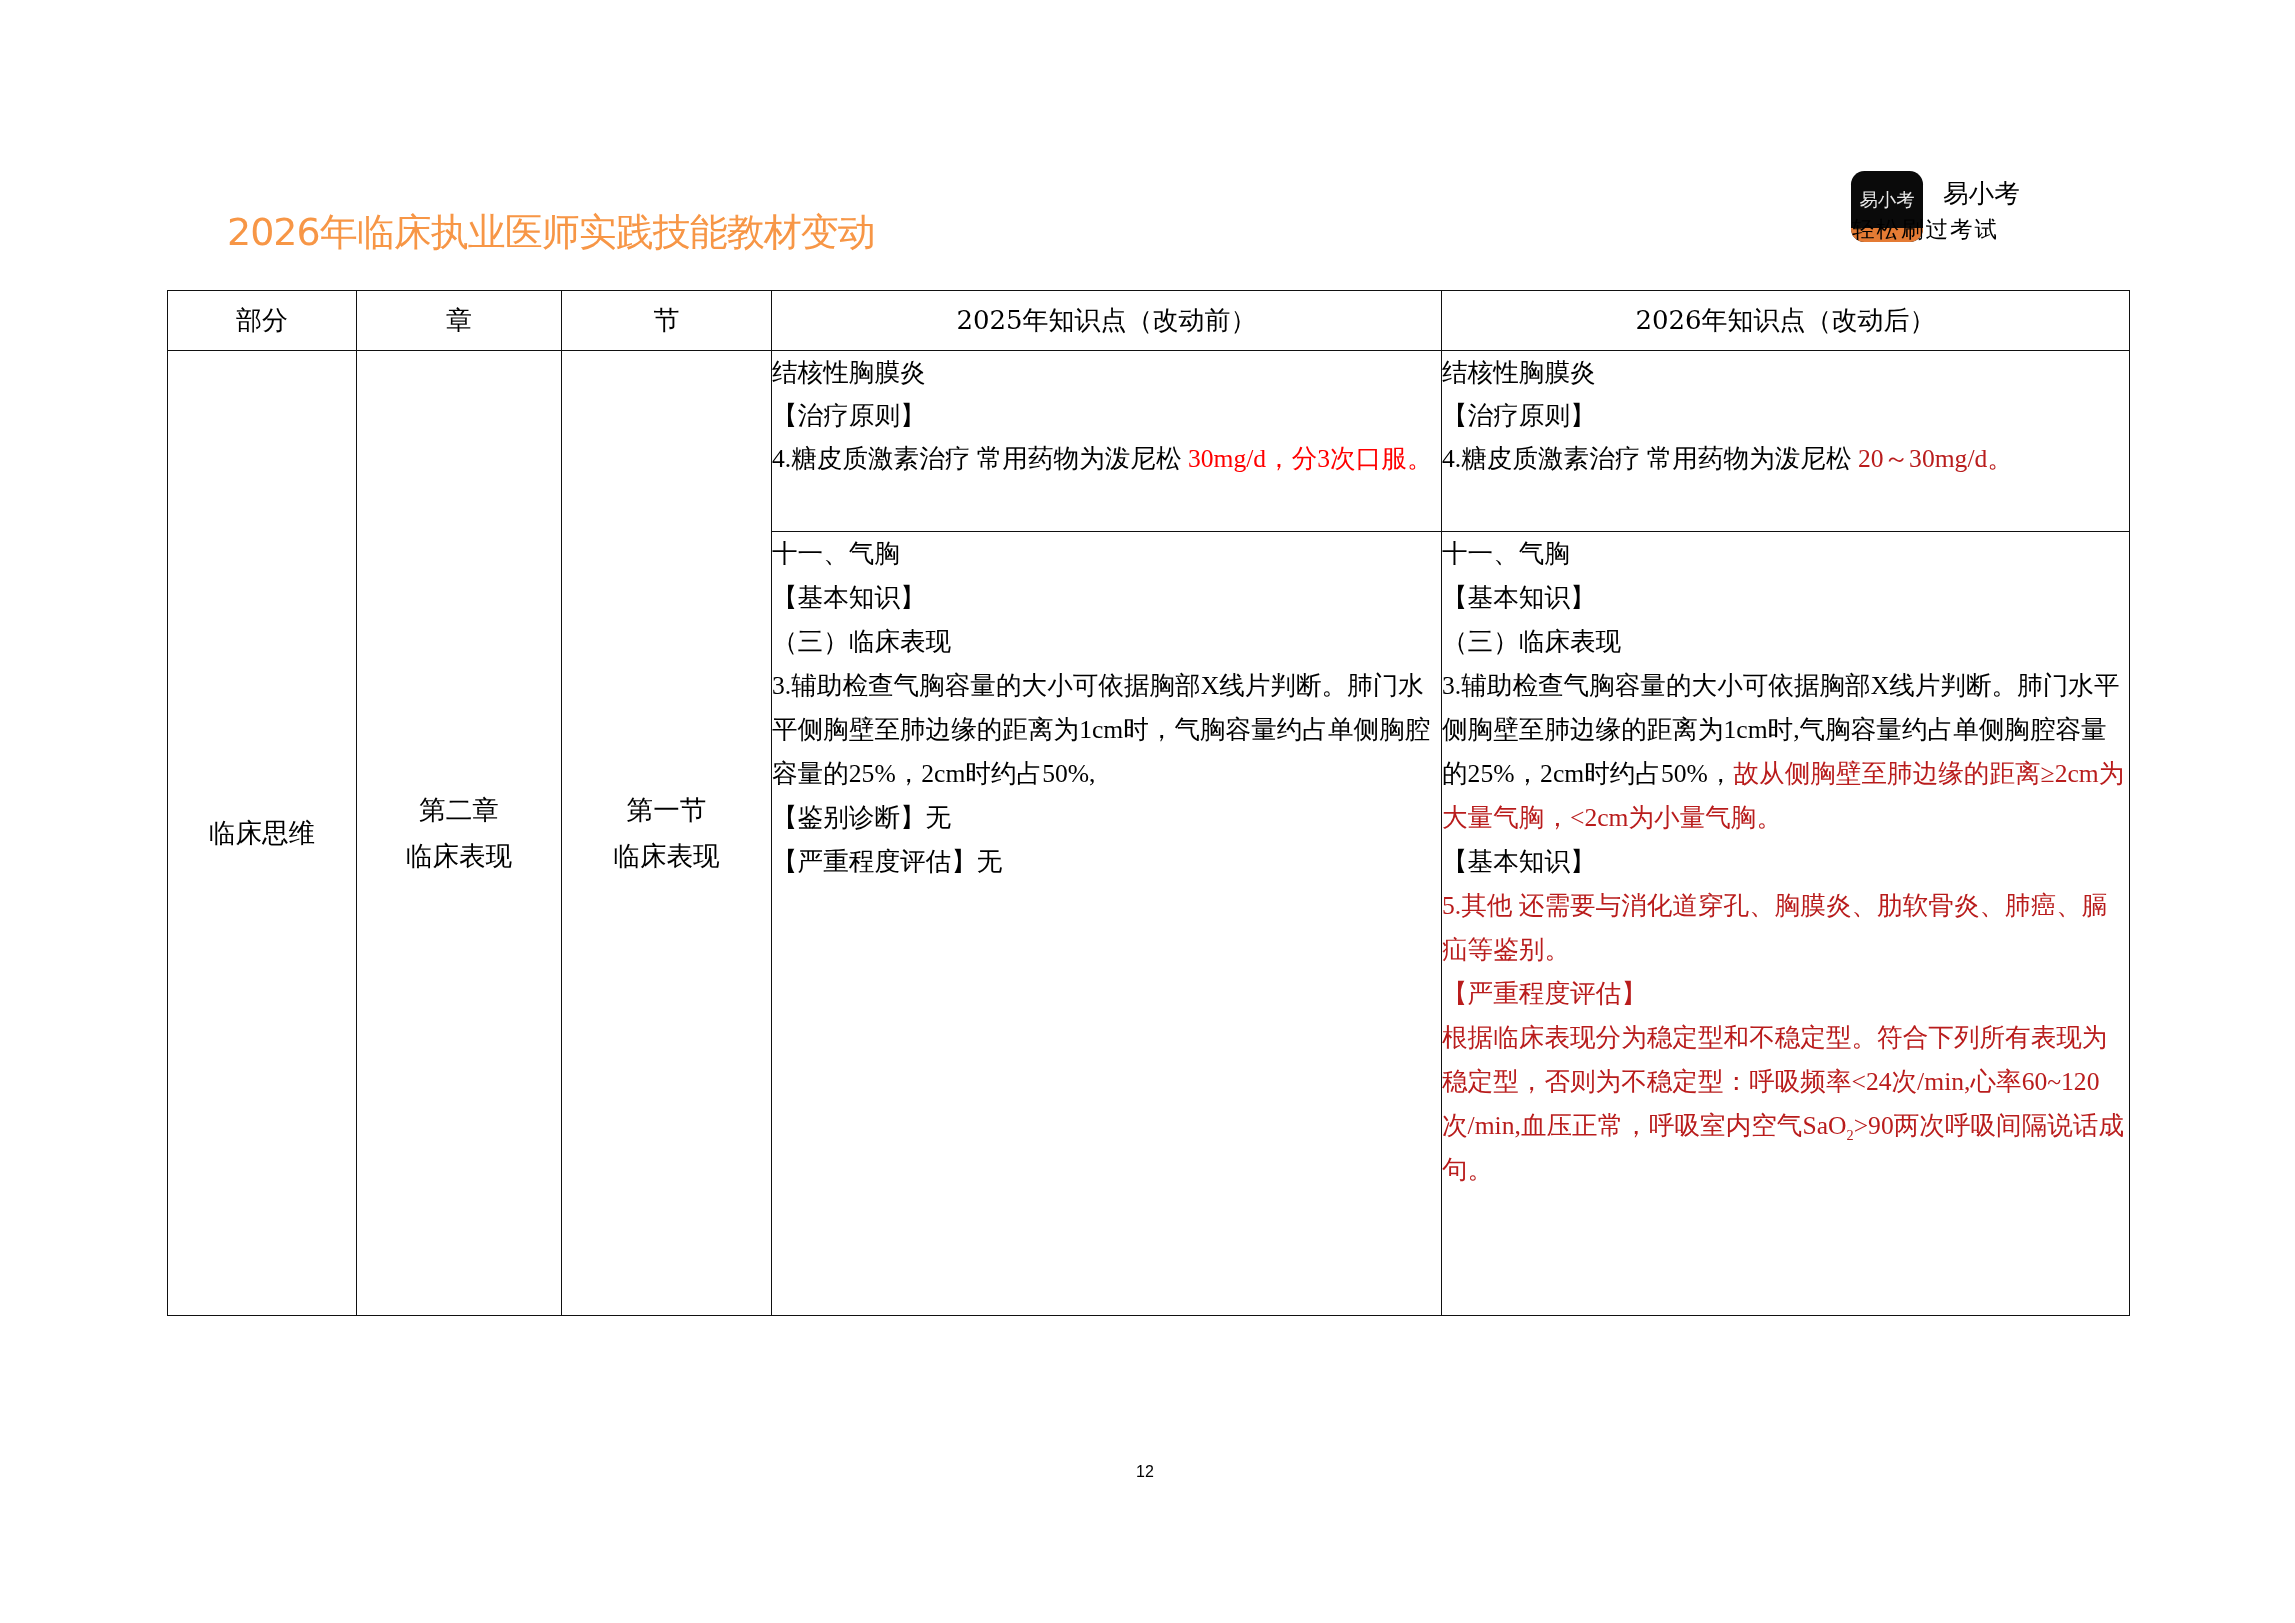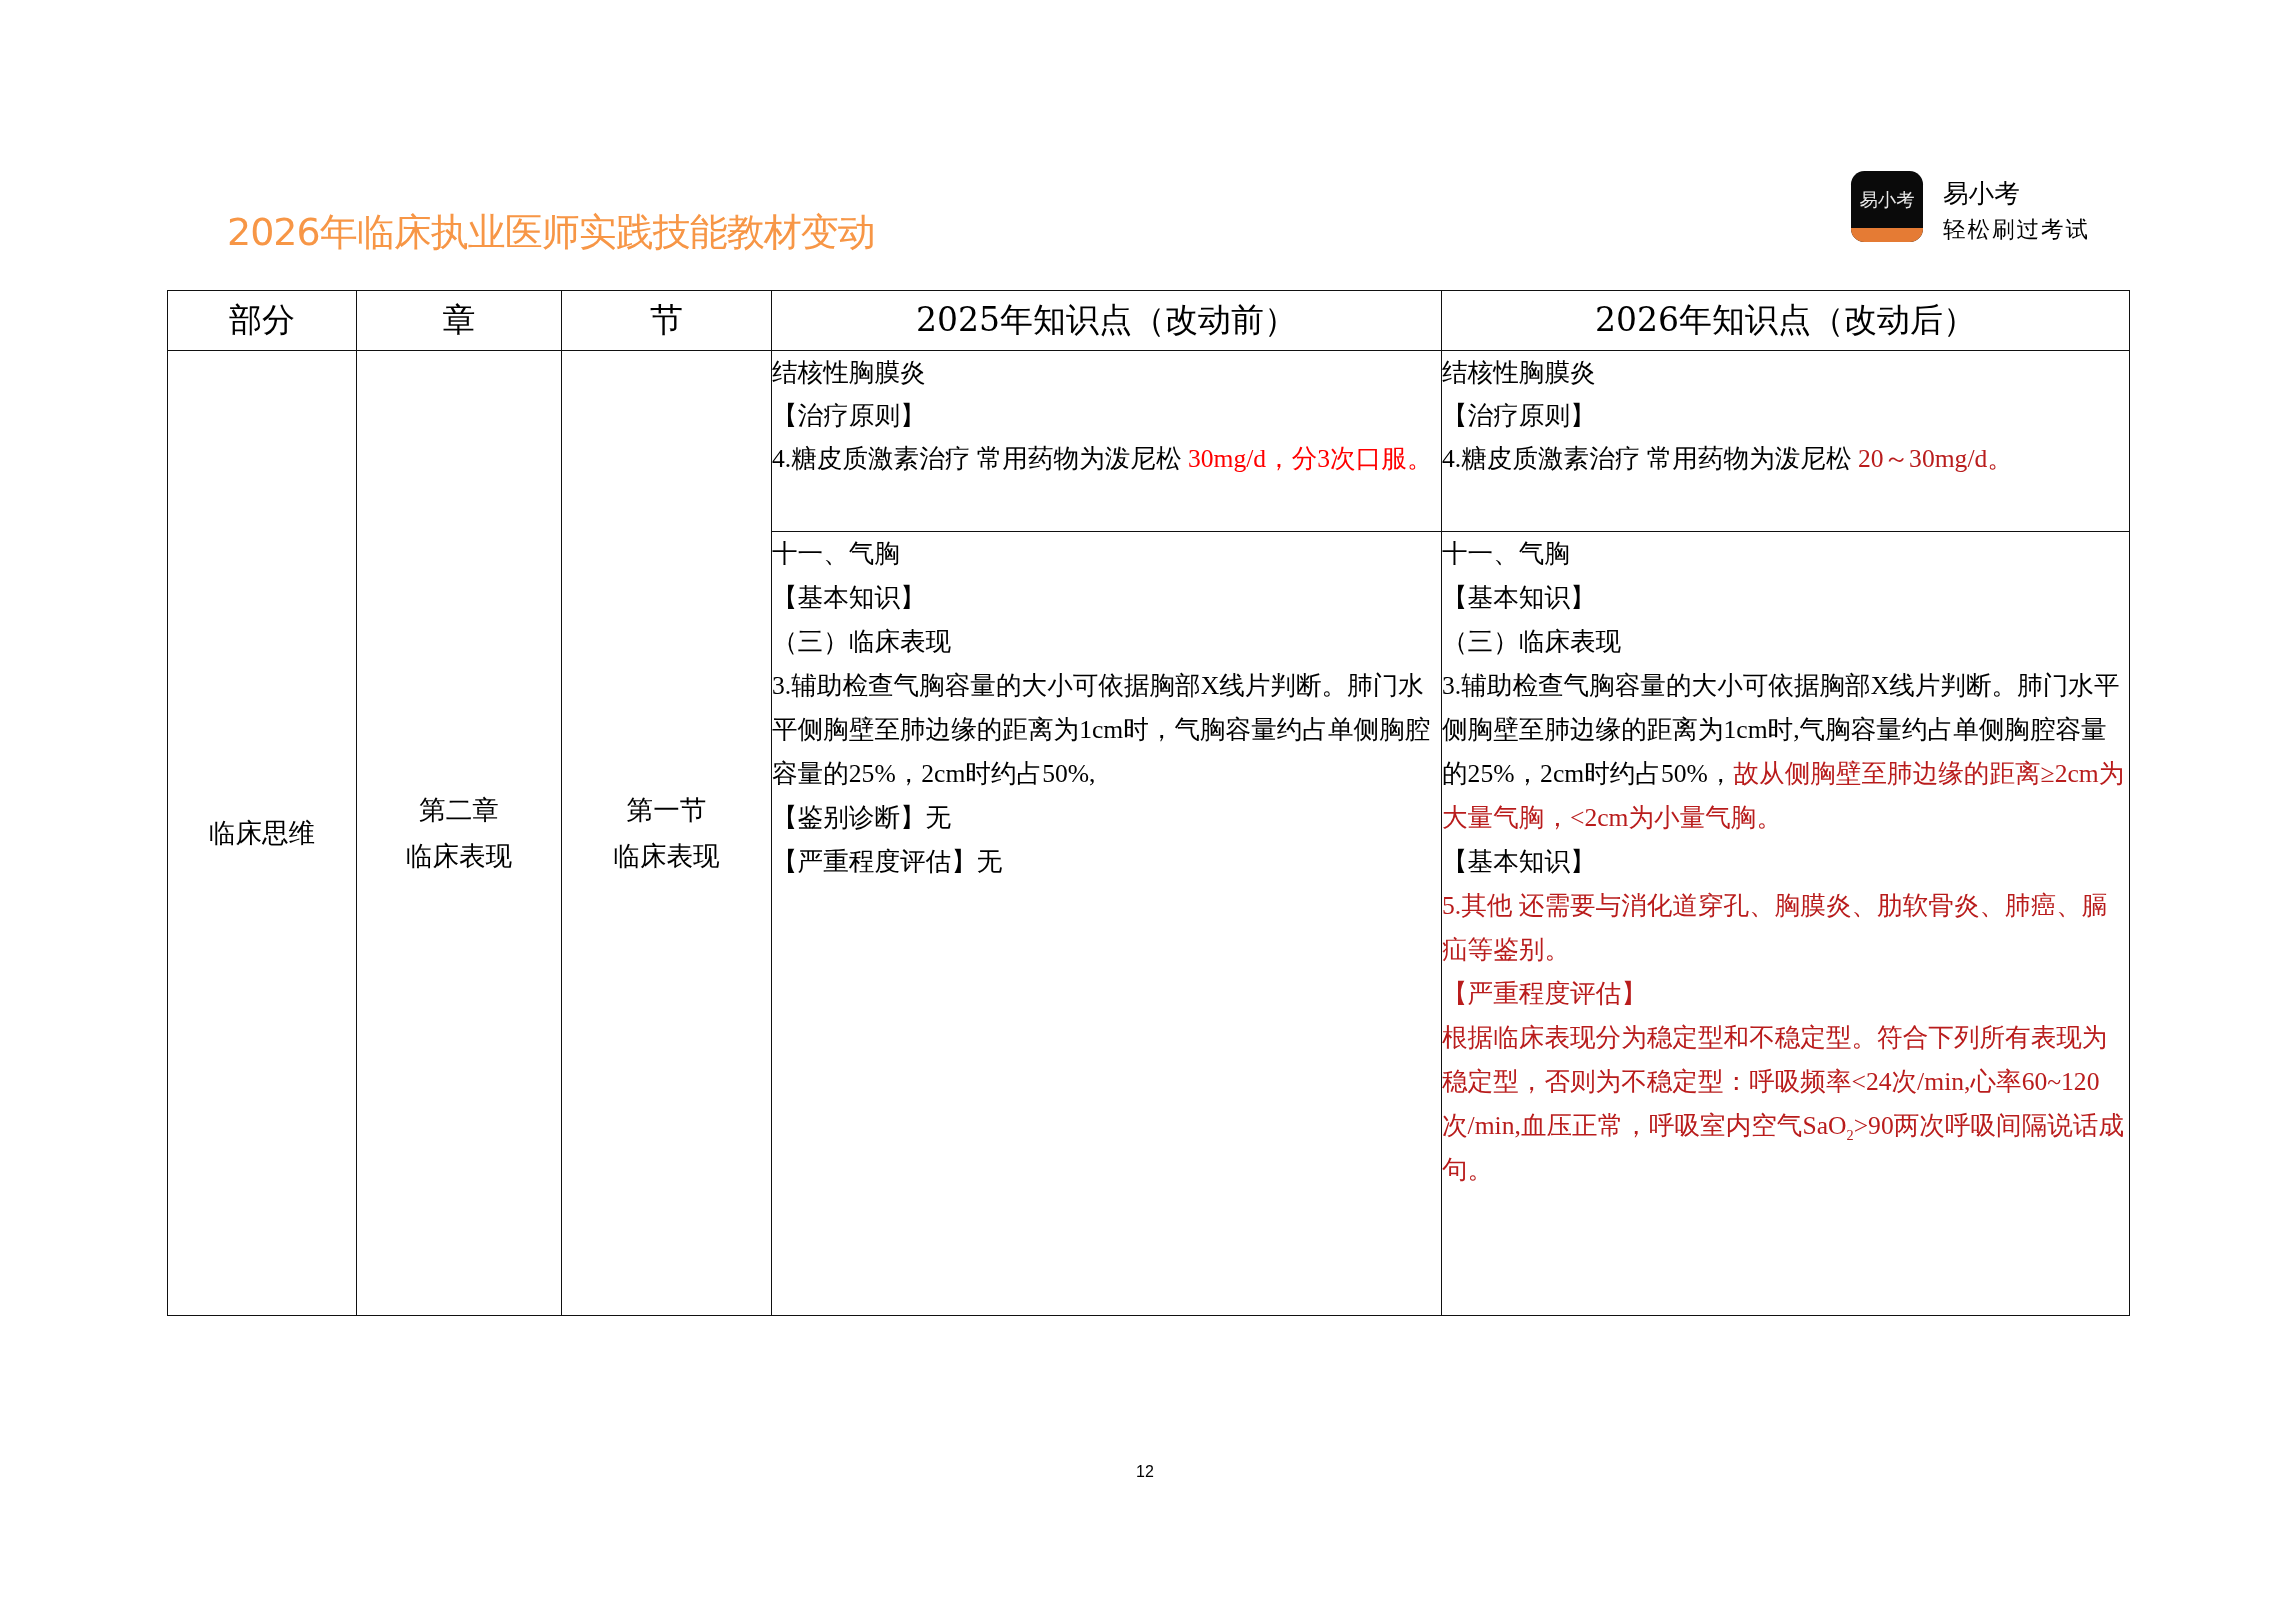--- a/index.html
+++ b/index.html
@@ -7,26 +7,26 @@
          font-family: "DejaVu Serif", "Liberation Serif", serif; color: #000; }
   .title { position: absolute; left: 197px; top: 207px; font-size: 38px; color: #F79646;
            font-family: "DejaVu Sans", "Liberation Sans", sans-serif; letter-spacing: -1px; white-space: nowrap; margin-left: 30px; }
   .logo { position: absolute; left: 1851px; top: 171px; width: 72px; height: 71px; border-radius: 13.3px;
           overflow: hidden; background: #0a0a0a; }
   .logo .logo-bottom { position: absolute; left: 0; right: 0; bottom: 0; height: 14px; background: #E57B34; }
   .logo .logo-text { position: absolute; left: 0; right: 0; top: 16.4px; text-align: center; color: #e8e8e8;
                      font-size: 18.4px; font-family: "DejaVu Sans", sans-serif; }
   .brand-name { position: absolute; left: 1943px; top: 176px; font-size: 25.6px;
                 font-family: "DejaVu Sans", sans-serif; }
-  .brand-slogan { position: absolute; left: 1943px; top: 214px; font-size: 22.5px; letter-spacing: 2px;
+  .brand-slogan { position: absolute; left: 1852px; top: 214px; font-size: 22.5px; letter-spacing: 2px;
                   font-family: Liberation Mono, monospace; }
   table.changes { position: absolute; left: 167px; top: 290px; width: 1961px; border-collapse: collapse;
                   table-layout: fixed; }
   table.changes td, table.changes th { border: 1.5px solid #111; vertical-align: top; padding: 0; }
-  table.changes th { height: 59px; font-weight: normal; font-size: 33px; text-align: center; vertical-align: middle; }
+  table.changes th { height: 59px; font-weight: normal; font-size: 26px; text-align: center; vertical-align: middle; }
   .merged { text-align: center; vertical-align: middle !important; font-size: 26.6px; line-height: 46px; }
   .cell { padding: 15.3px 14.3px 10.2px 18.4px; font-size: 25.6px; line-height: 43px; }
   .cell .line { display: block; font-family: Liberation Serif, serif; }
   .red { color: #FF0000; }
   .blue { color: #b91c1c; }
   .row1 { height: 181px; }
   .row2 { height: 784px; }
   .cell2 { padding-top: 11.2px; line-height: 44px; }
   sub { font-size: 14.3px; line-height: 0; }
   .page-num { position: absolute; left: 1136px; top: 1463px; font-size: 16px;

